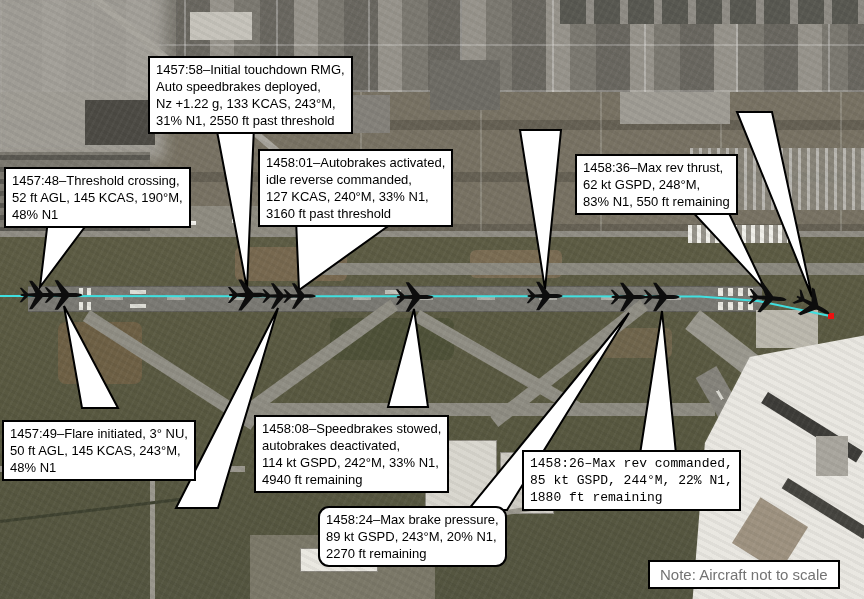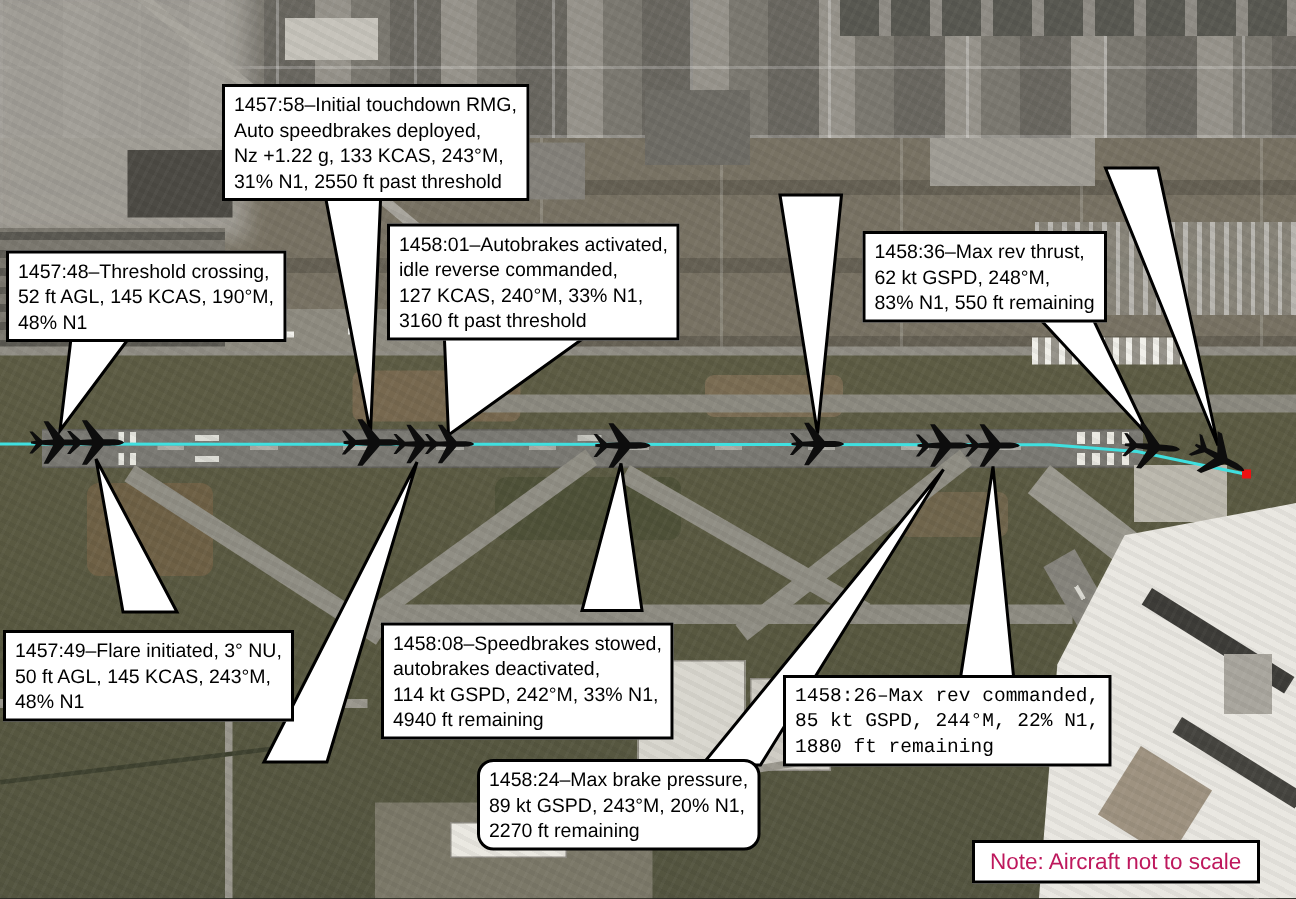--- a/index.html
+++ b/index.html
@@ -33,21 +33,21 @@
                      repeating-linear-gradient(117deg, rgba(255,255,255,.03) 0 2px, transparent 2px 6px);
     pointer-events:none;
   }
   .callout{
     position:absolute;display:inline-block;z-index:10;
     background:#fff;border:2px solid #000;color:#000;
     font-size:13px;line-height:17px;padding:3px 6px;white-space:pre;
   }
   .note-box{
     position:absolute;display:inline-block;z-index:10;
-    background:#fff;border:2px solid #000;color:#be185d;
+    background:#fff;border:2px solid #000;color:#737373;
     font-size:15px;line-height:19px;padding:3px 10px;white-space:pre;
   }
   svg.overlay{position:absolute;left:0;top:0;z-index:5;}
 </style>
 </head>
 <body>
 
 <div id="fig">
 
   <div class="abs industrial-top"></div>

